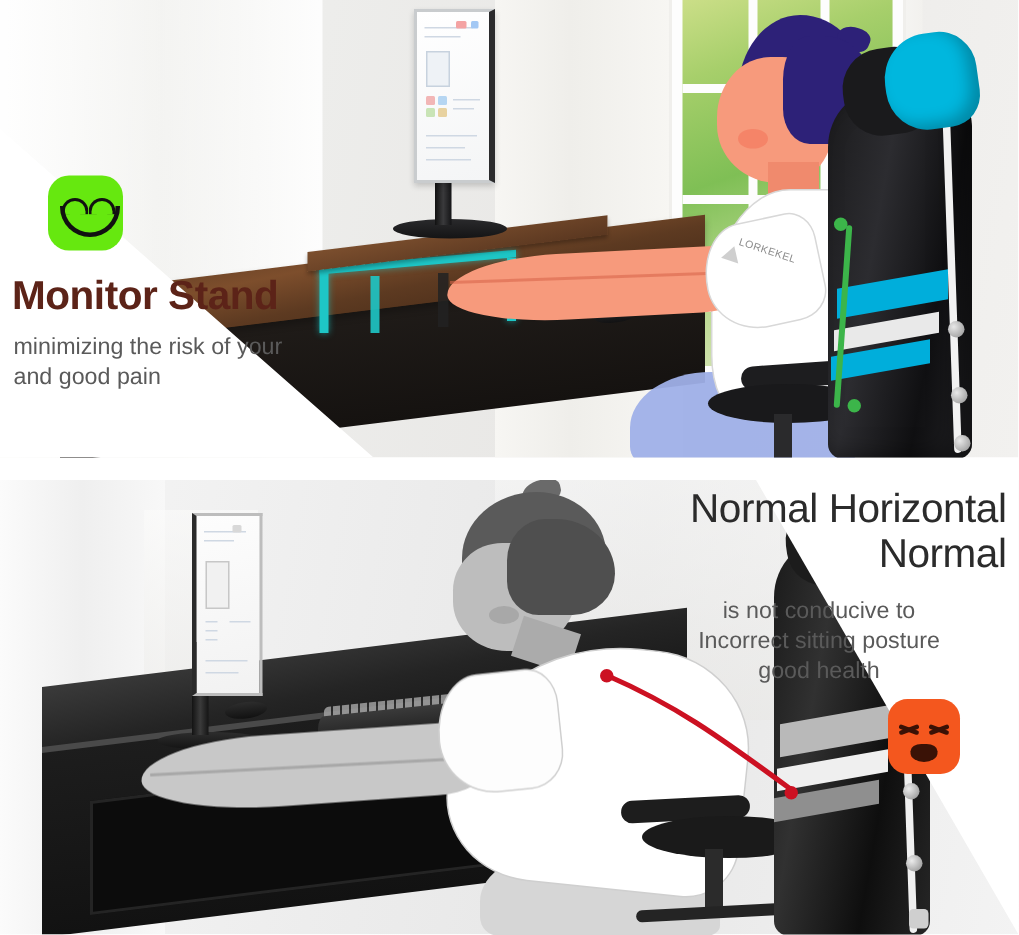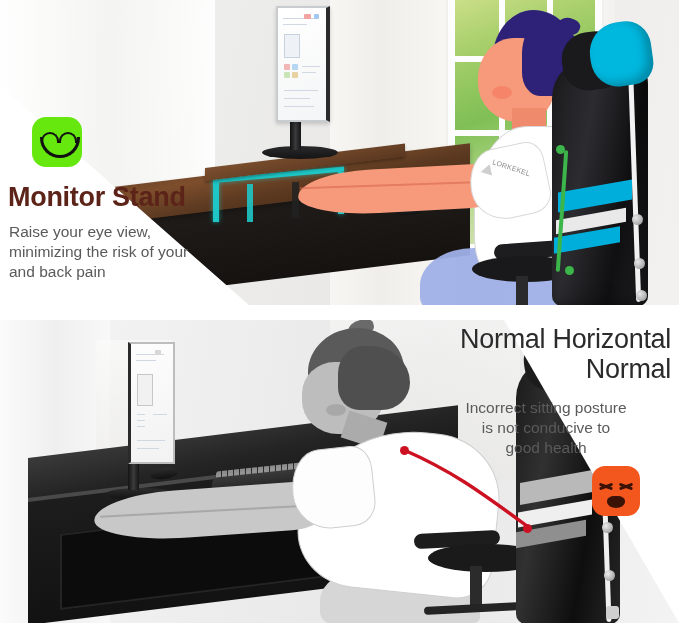--- a/index.html
+++ b/index.html
@@ -348,23 +348,22 @@
 
     <div class="emoji" id="emoji-happy">
       <div class="eye-arc" id="happy-eye-l"></div>
       <div class="eye-arc" id="happy-eye-r"></div>
       <div id="happy-mouth"></div>
     </div>
 
     <div class="title" id="title-top">Monitor Stand</div>
 
     <div class="body-txt" id="body-top">
-      <div>Raise your eye view,</div>
       <div>minimizing the risk of your</div>
-      <div>and back pain</div>
+      <div>and good pain</div>
     </div>
   </div>
 
   <div class="panel gray" id="panel-bottom">
     <div class="scene">
 
       <div class="wall"></div>
       <div class="curtain" id="curtain-left-b" style="left:0;width:110px;
            background:linear-gradient(90deg,#fbfbfb,#efefef,#f8f8f8)"></div>
       <div class="wall-panel" style="left:96px;top:20px;width:76px;height:150px;opacity:.55"></div>
@@ -433,22 +432,22 @@
   </svg>
   <div class="spine-dot" id="spine-dot-bot-a"></div>
   <div class="spine-dot" id="spine-dot-bot-b"></div>
 
   <div class="title" id="title-bottom">
     <div>Normal Horizontal</div>
     <div>Normal</div>
   </div>
 
   <div class="body-txt" id="body-bottom">
+    <div>is not conducive to</div>
     <div>Incorrect sitting posture</div>
-    <div>is not conducive to</div>
     <div>good health</div>
   </div>
 
   <div class="emoji" id="emoji-sad">
     <div class="x-eye" id="sad-eye-l">
       <i style="transform:rotate(20deg)"></i>
         <i style="transform:rotate(-20deg)"></i>
     </div>
     <div class="x-eye" id="sad-eye-r">
       <i style="transform:rotate(20deg)"></i>

